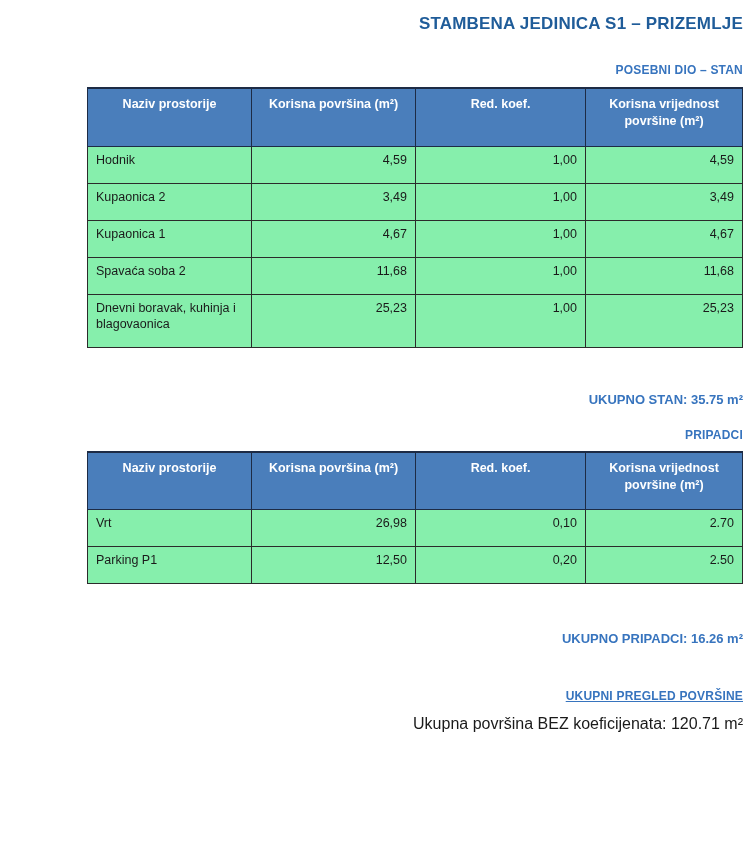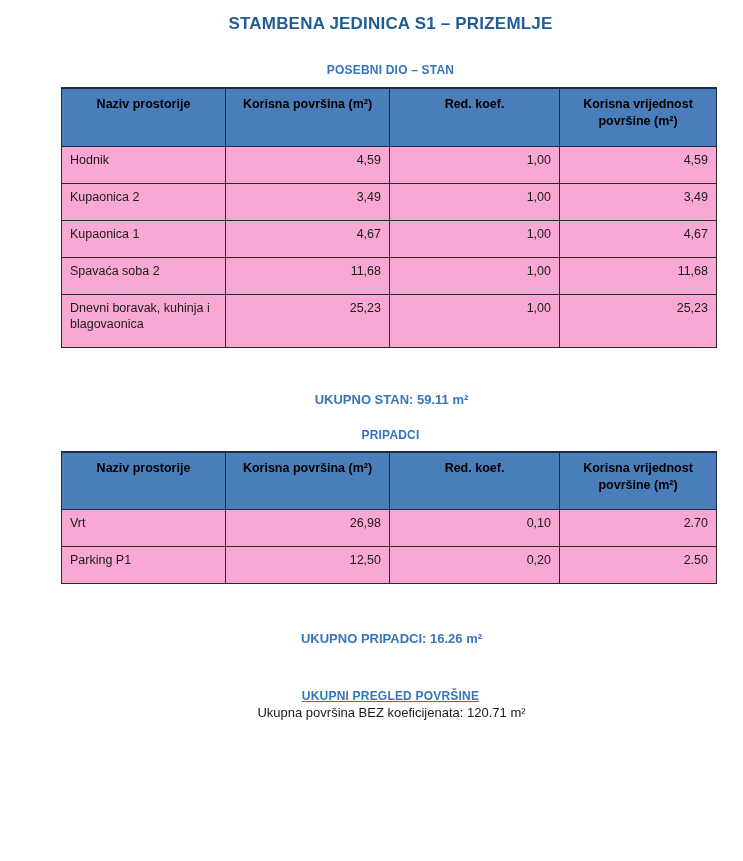--- a/index.html
+++ b/index.html
@@ -7,21 +7,21 @@
     padding: 0;
     background: #ffffff;
     font-family: "Liberation Sans", sans-serif;
   }
   .doc {
     width: 743px;
     height: 861px;
     background: #ffffff;
     display: flex;
     flex-direction: column;
-    align-items: center;
+    align-items: flex-end;
     box-sizing: border-box;
     padding-left: 35px;
     overflow: hidden;
   }
   .title {
     margin: 14px 0 0 3px;
     font-size: 17px;
     line-height: 20px;
     font-weight: bold;
     color: #1F5C99;
@@ -41,58 +41,58 @@
   table.area-table {
     border-collapse: collapse;
     table-layout: fixed;
     width: 655px;
     margin-top: 8px;
     background: #ffffff;
   }
   table.area-table.second { margin-top: 7px; }
   .area-table thead th {
     background: #4A7EBB;
-    color: #000000;
+    color: #ffffff;
     font-size: 12.5px;
     font-weight: bold;
     line-height: 17px;
     text-align: center;
     vertical-align: top;
     box-sizing: border-box;
     height: 58px;
     padding: 7px 6px 4px 6px;
     border: 1px solid #1D2B45;
     border-top: 2px solid #1D2B45;
   }
   .area-table tbody td {
     font-size: 12.5px;
     color: #1a1a1a;
     line-height: 16px;
     vertical-align: top;
     box-sizing: border-box;
     height: 37px;
     padding: 5px 8px 15px 8px;
     border: 1px solid #2B2B2B;
-    background: #f9a8d4;
+    background: #86efac;
   }
   .area-table tbody td.num { text-align: right; }
   .area-table tbody td.name { text-align: left; }
 
   .total-line {
     margin: 44px 0 0 5px;
     font-size: 13px;
     font-weight: bold;
     color: #3774BE;
     line-height: 15px;
   }
   .total-line.pripadci { margin-top: 47px; }
 
   .summary-text {
-    margin: 0 0 0 5px;
-    font-size: 13px;
+    margin: 11px 0 0 5px;
+    font-size: 16px;
     color: #1a1a1a;
     line-height: 15px;
   }
   .summary-text.second { margin-top: 23px; }
 </style>
 </head>
 <body>
 
 <div class="doc">
 
@@ -142,21 +142,21 @@
         </tr>
         <tr>
           <td class="name">Dnevni boravak, kuhinja i blagovaonica</td>
           <td class="num">25,23</td>
           <td class="num">1,00</td>
           <td class="num">25,23</td>
         </tr>
       </tbody>
   </table>
 
-  <div class="total-line">UKUPNO STAN: 59.11 m²</div>
+  <div class="total-line">UKUPNO STAN: 35.75 m²</div>
 
   <div class="section-heading pripadci">PRIPADCI</div>
 
   <table class="area-table second">
     <colgroup>
       <col style="width:164px">
       <col style="width:164px">
       <col style="width:170px">
       <col style="width:157px">
     </colgroup>

